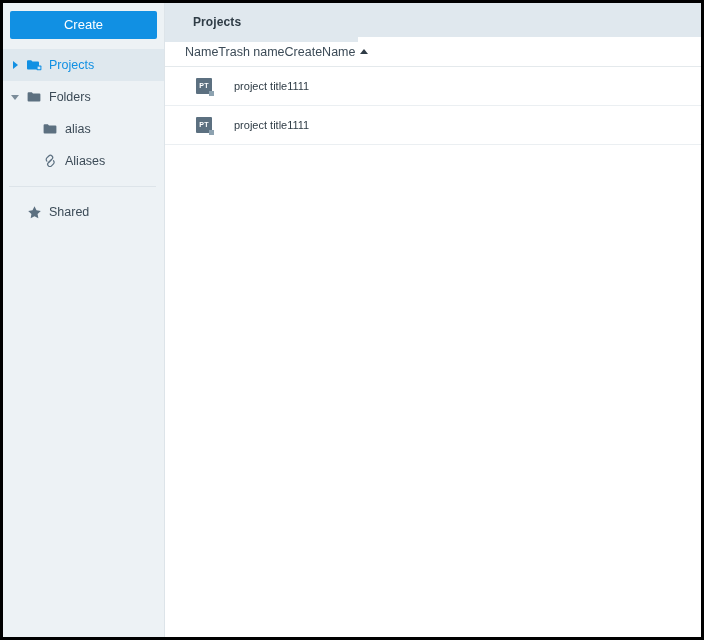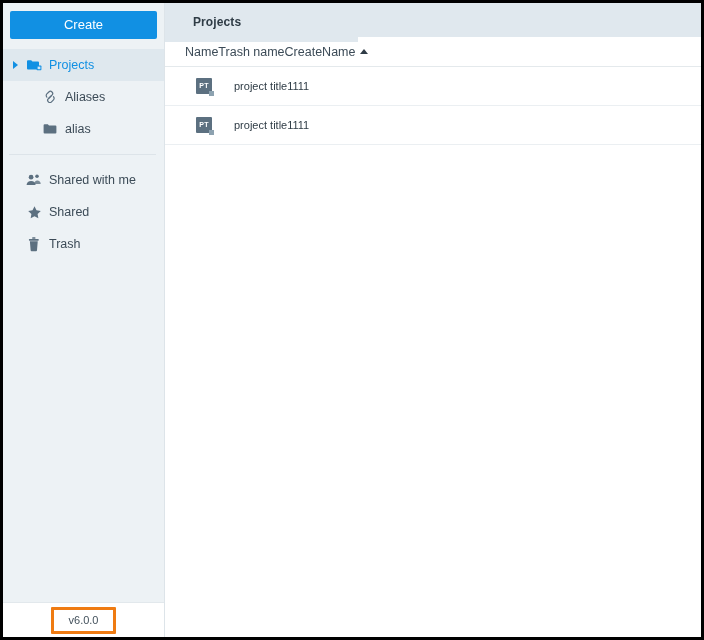--- a/index.html
+++ b/index.html
@@ -276,95 +276,76 @@
           <span class="nav-icon">
             <svg width="15" height="13" viewBox="0 0 15 13" aria-hidden="true">
               <path d="M0 2.2a1 1 0 0 1 1-1h3.2l1.2 1.3H11a1 1 0 0 1 1 1v5.9a1 1 0 0 1-1 1H1a1 1 0 0 1-1-1z" fill="#1190e3"></path>
               <rect x="9.6" y="6.6" width="4.8" height="4.6" rx="0.7" fill="#1190e3"></rect>
               <rect x="10.6" y="7.6" width="2.8" height="2.6" fill="#cfe6f8"></rect>
             </svg>
           </span>
           <span class="nav-label">Projects</span>
         </li>
 
+        <li class="nav-item">
+          <span class="twisty">
+            <span class="tri-down"></span>
+          </span>
+          <span class="nav-icon">
+            <svg width="15" height="13" viewBox="0 0 15 13" aria-hidden="true">
+              <path d="M0.6 2.2a1 1 0 0 1 1-1h3.2l1.2 1.3h6.4a1 1 0 0 1 1 1v5.9a1 1 0 0 1-1 1H1.6a1 1 0 0 1-1-1z" fill="#5c7080"></path>
+            </svg>
+          </span>
+          <span class="nav-label">Folders</span>
+        </li>
+
+        <li class="nav-item indent">
+          <span class="twisty"></span>
+          <span class="nav-icon">
+            <svg width="15" height="13" viewBox="0 0 15 13" aria-hidden="true">
+              <path d="M0.6 2.2a1 1 0 0 1 1-1h3.2l1.2 1.3h6.4a1 1 0 0 1 1 1v5.9a1 1 0 0 1-1 1H1.6a1 1 0 0 1-1-1z" fill="#5c7080"></path>
+            </svg>
+          </span>
+          <span class="nav-label">alias</span>
+        </li>
 
         <li class="nav-item indent">
           <span class="twisty"></span>
           <span class="nav-icon">
             <svg width="15" height="14" viewBox="0 0 16 15" aria-hidden="true">
               <g fill="none" stroke="#5c7080" stroke-width="1.3" stroke-linecap="round">
                 <path d="M6.3 8.8 9.6 5.5a2.4 2.4 0 0 0-3.4-3.4L4.1 4.2a2.4 2.4 0 0 0 0 3.4"></path>
                 <path d="M9.0 6.0 5.7 9.3a2.4 2.4 0 0 0 3.4 3.4l2.1-2.1a2.4 2.4 0 0 0 0-3.4"></path>
               </g>
             </svg>
           </span>
           <span class="nav-label">Aliases</span>
         </li>
-
-        <li class="nav-item indent">
-          <span class="twisty"></span>
-          <span class="nav-icon">
-            <svg width="15" height="13" viewBox="0 0 15 13" aria-hidden="true">
-              <path d="M0.6 2.2a1 1 0 0 1 1-1h3.2l1.2 1.3h6.4a1 1 0 0 1 1 1v5.9a1 1 0 0 1-1 1H1.6a1 1 0 0 1-1-1z" fill="#5c7080"></path>
-            </svg>
-          </span>
-          <span class="nav-label">alias</span>
-        </li>
       </ul>
 
       <div class="sep"></div>
 
       <ul class="nav-list">
+
+
 
         <li class="nav-item">
           <span class="twisty"></span>
           <span class="nav-icon">
-            <svg width="16" height="14" viewBox="0 0 17 14" aria-hidden="true">
-              <g fill="#5c7080">
-                <circle cx="5.4" cy="4.0" r="2.5"></circle>
-                <path d="M0.6 12.4c0-2.6 2.1-4.3 4.8-4.3s4.8 1.7 4.8 4.3z"></path>
-                <circle cx="11.7" cy="3.0" r="1.9"></circle>
-                <path d="M8.6 11.2c0.2-2.3 1.6-3.6 3.4-3.6 2.1 0 3.6 1.4 3.6 3.6z" opacity="0.8"></path>
-              </g>
-            </svg>
-          </span>
-          <span class="nav-label">Shared with me</span>
-        </li>
-
-
-        <li class="nav-item">
-          <span class="twisty"></span>
-          <span class="nav-icon">
             <svg width="15" height="15" viewBox="0 0 16 16" aria-hidden="true">
               <path d="M8 1.4 10.1 5.6 14.7 6.3 11.3 9.5 12.1 14.1 8 11.9 3.9 14.1 4.7 9.5 1.3 6.3 5.9 5.6z" fill="#5c7080"></path>
             </svg>
           </span>
           <span class="nav-label">Shared</span>
         </li>
 
-        <li class="nav-item">
-          <span class="twisty"></span>
-          <span class="nav-icon">
-            <svg width="14" height="15" viewBox="0 0 14 16" aria-hidden="true">
-              <g fill="#5c7080">
-                <rect x="1.6" y="2.0" width="10.4" height="1.9" rx="0.5"></rect>
-                <rect x="5.0" y="0.3" width="3.6" height="1.5" rx="0.5"></rect>
-                <path d="M2.6 4.6h8.4l-0.8 9.6a1 1 0 0 1-1 0.9H4.4a1 1 0 0 1-1-0.9z"></path>
-              </g>
-            </svg>
-          </span>
-          <span class="nav-label">Trash</span>
-        </li>
       </ul>
 
       <div class="sidebar-spacer"></div>
 
-      <div class="version-row">
-        <span id="version-badge">v6.0.0</span>
-      </div>
     </div>
 
     <div id="main">
 
       <div id="breadcrumb-bar">
         <div id="breadcrumb-tab"></div>
         <span id="breadcrumb-label">Projects</span>
       </div>
 
       <div id="column-header">

